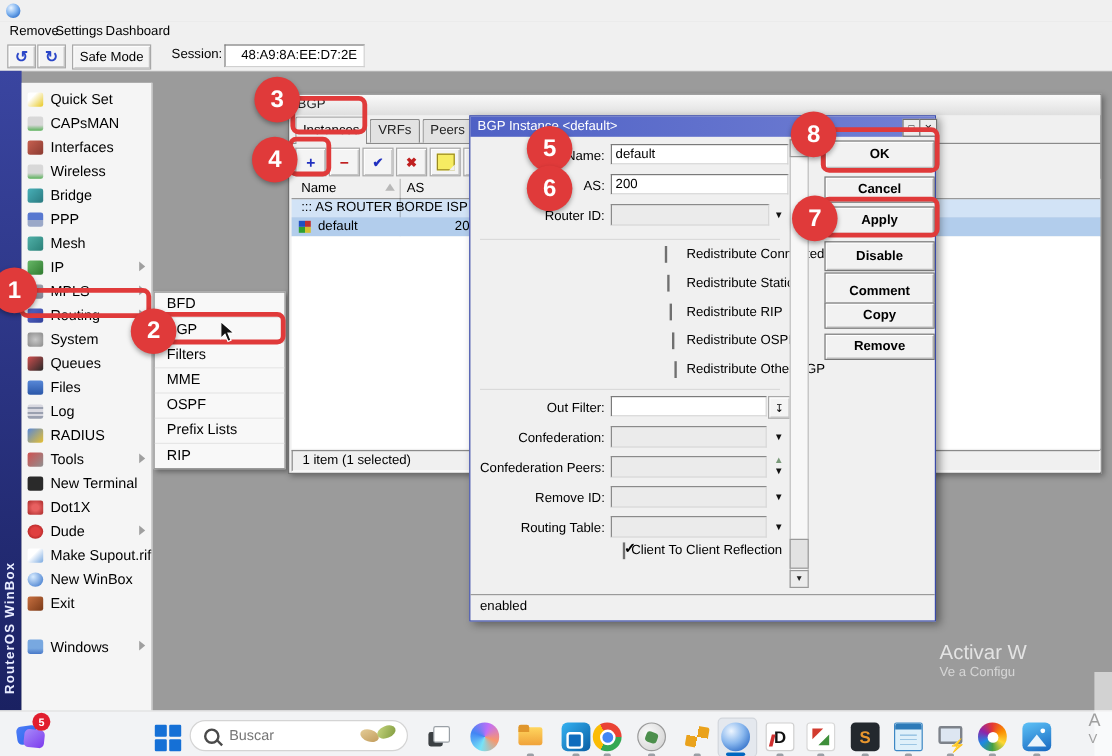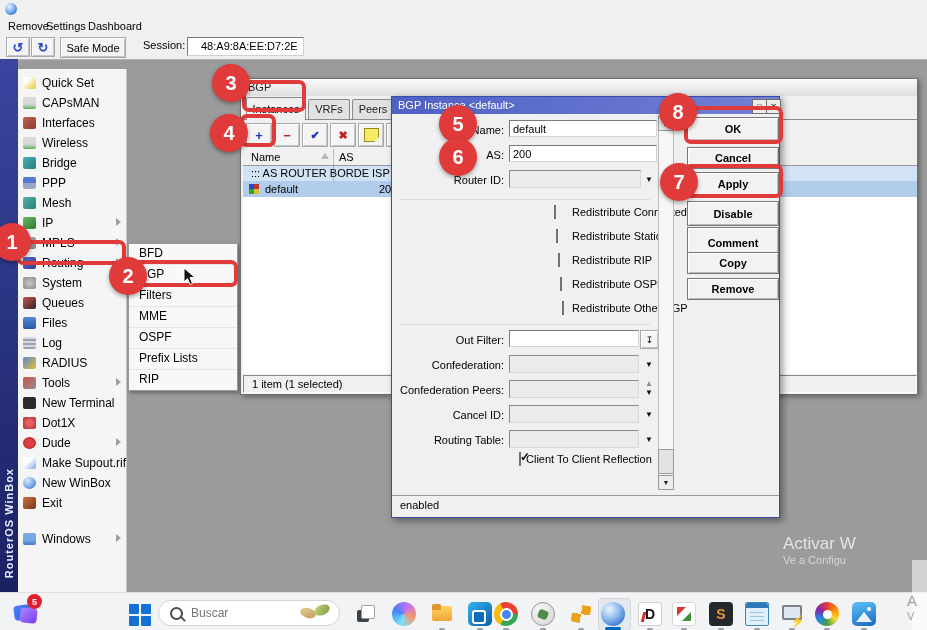--- a/index.html
+++ b/index.html
@@ -301,21 +301,21 @@
 
     <span class="abs dlabel" style="top:262px">Confederation:</span>
     <div class="abs dcombo" style="left:117px;top:258px;width:130px;height:18px"></div>
     <span class="abs darrow" style="left:253px;top:264px">▼</span>
 
     <span class="abs dlabel" style="top:287px">Confederation Peers:</span>
     <div class="abs dcombo" style="left:117px;top:283px;width:130px;height:18px"></div>
     <span class="abs darrow" style="left:253px;top:283px;color:#7a9a7a">▲</span>
     <span class="abs darrow" style="left:253px;top:292px">▼</span>
 
-    <span class="abs dlabel" style="top:312px">Cancel ID:</span>
+    <span class="abs dlabel" style="top:312px">Remove ID:</span>
     <div class="abs dcombo" style="left:117px;top:308px;width:130px;height:18px"></div>
     <span class="abs darrow" style="left:253px;top:314px">▼</span>
 
     <span class="abs dlabel" style="top:337px">Routing Table:</span>
     <div class="abs dcombo" style="left:117px;top:333px;width:130px;height:18px"></div>
     <span class="abs darrow" style="left:253px;top:339px">▼</span>
 
     <span class="abs chk checked" style="left:117px;top:356px"></span>
     <span class="abs chklabel" style="left:134px;top:356px">Client To Client Reflection</span>
 

